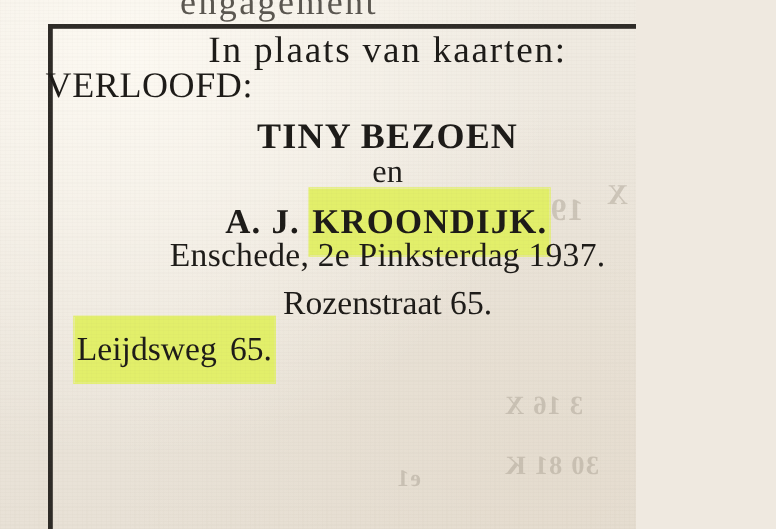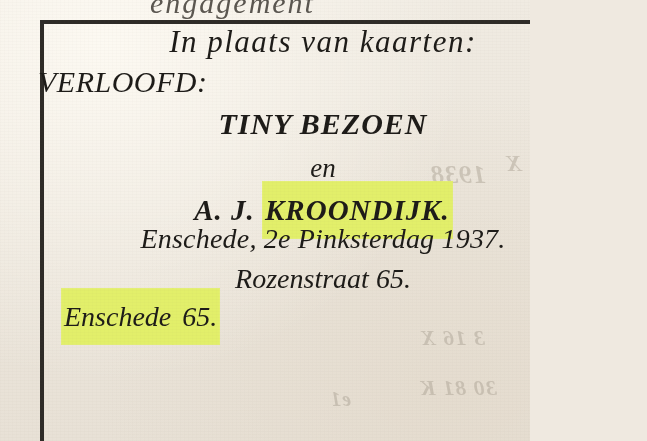--- a/index.html
+++ b/index.html
@@ -17,21 +17,20 @@
   
   .scan {
     position: relative;
     width: 530px;
     height: 441px;
     background:
       radial-gradient(ellipse at 20% 10%, rgba(255,252,245,0.85) 0%, rgba(255,252,245,0) 60%),
       radial-gradient(ellipse at 85% 90%, rgba(226,216,201,0.6) 0%, rgba(226,216,201,0) 55%),
       linear-gradient(180deg, #f0ebe2 0%, #ece6dc 45%, #e8e1d6 100%);
     overflow: hidden;
-    font-style: italic;
   }
   .grain {
     position: absolute;
     inset: 0;
     pointer-events: none;
     opacity: 0.35;
     background-image:
       repeating-linear-gradient(0deg, rgba(120,110,95,0.06) 0px, rgba(120,110,95,0.06) 1px, rgba(0,0,0,0) 1px, rgba(0,0,0,0) 3px),
       repeating-linear-gradient(90deg, rgba(120,110,95,0.05) 0px, rgba(120,110,95,0.05) 1px, rgba(0,0,0,0) 1px, rgba(0,0,0,0) 4px);
   }
@@ -99,32 +98,31 @@
   }
 
   .l-inplaats {
     font-size: 31px;
     letter-spacing: 1.5px;
   }
   .l-verloofd {
     font-size: 30px;
     letter-spacing: 0.5px;
     text-align: left;
-    margin-top: 10px;
     margin-left: -6px;
   }
   .l-name1 {
     font-size: 30px;
     font-weight: bold;
     letter-spacing: 1px;
     margin-top: 12px;
   }
   .l-en {
     font-size: 27px;
-    margin-top: 16px;
+    margin-top: 1px;
   }
   .l-name2 {
     font-size: 29px;
     font-weight: bold;
     letter-spacing: 1px;
     margin-top: 14px;
   }
   .l-place {
     font-size: 28px;
     letter-spacing: 0.2px;
@@ -180,19 +178,19 @@
     <div class="line l-name2">
       <span>A. J.</span>
       <span class="hl">KROONDIJK.</span>
     </div>
 
     <div class="line l-place">Enschede, 2e Pinksterdag 1937.</div>
 
     <div class="line l-addr1">Rozenstraat 65.</div>
 
     <div class="line l-addr2">
-      <span class="hl">Enschede</span><span class="hl"> <span>65.</span></span>
+      <span class="hl">Leijdsweg</span><span class="hl"> <span>65.</span></span>
     </div>
 
   </div>
 
   <div class="grain"></div>
 </div>
 
 </body></html>

